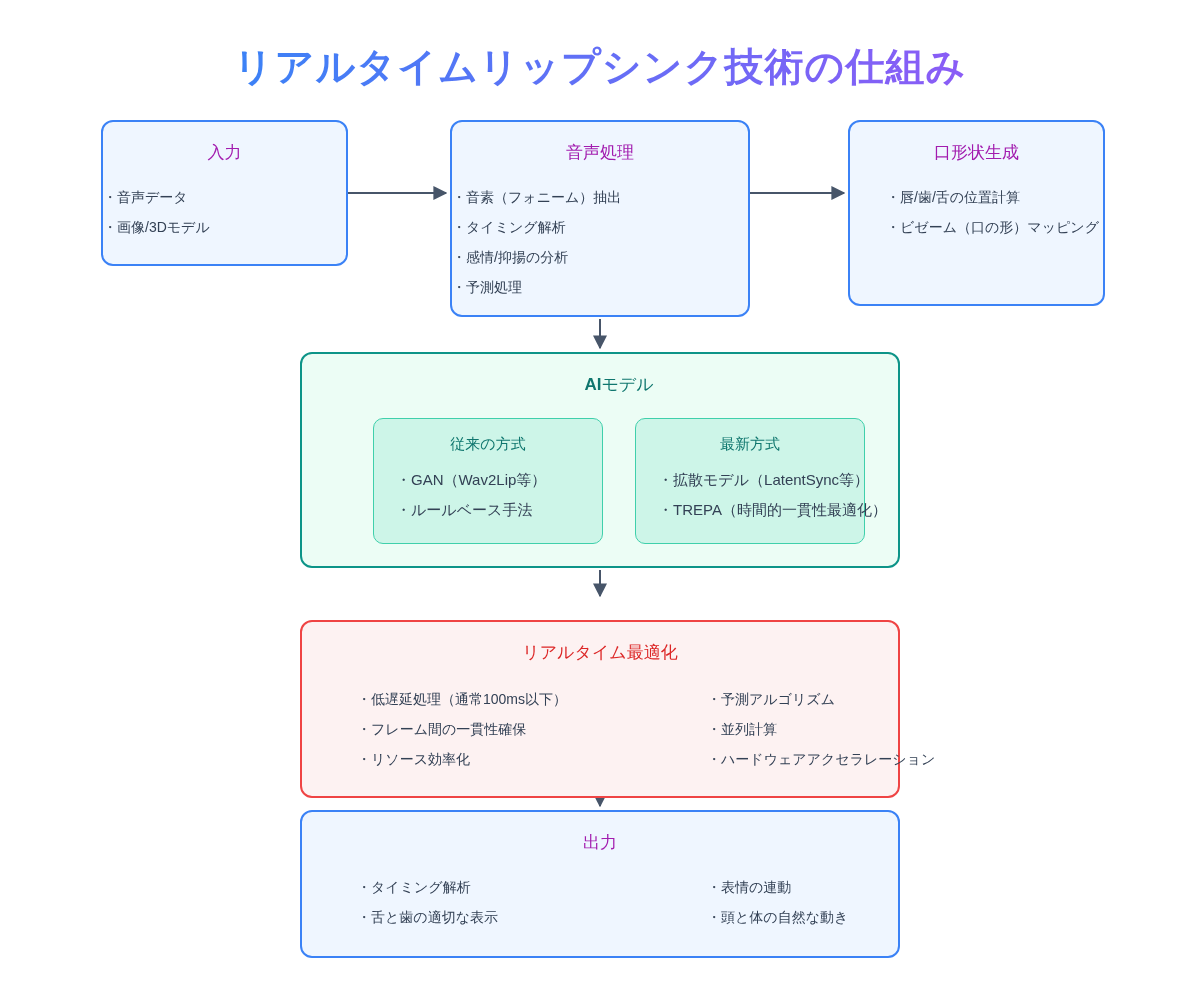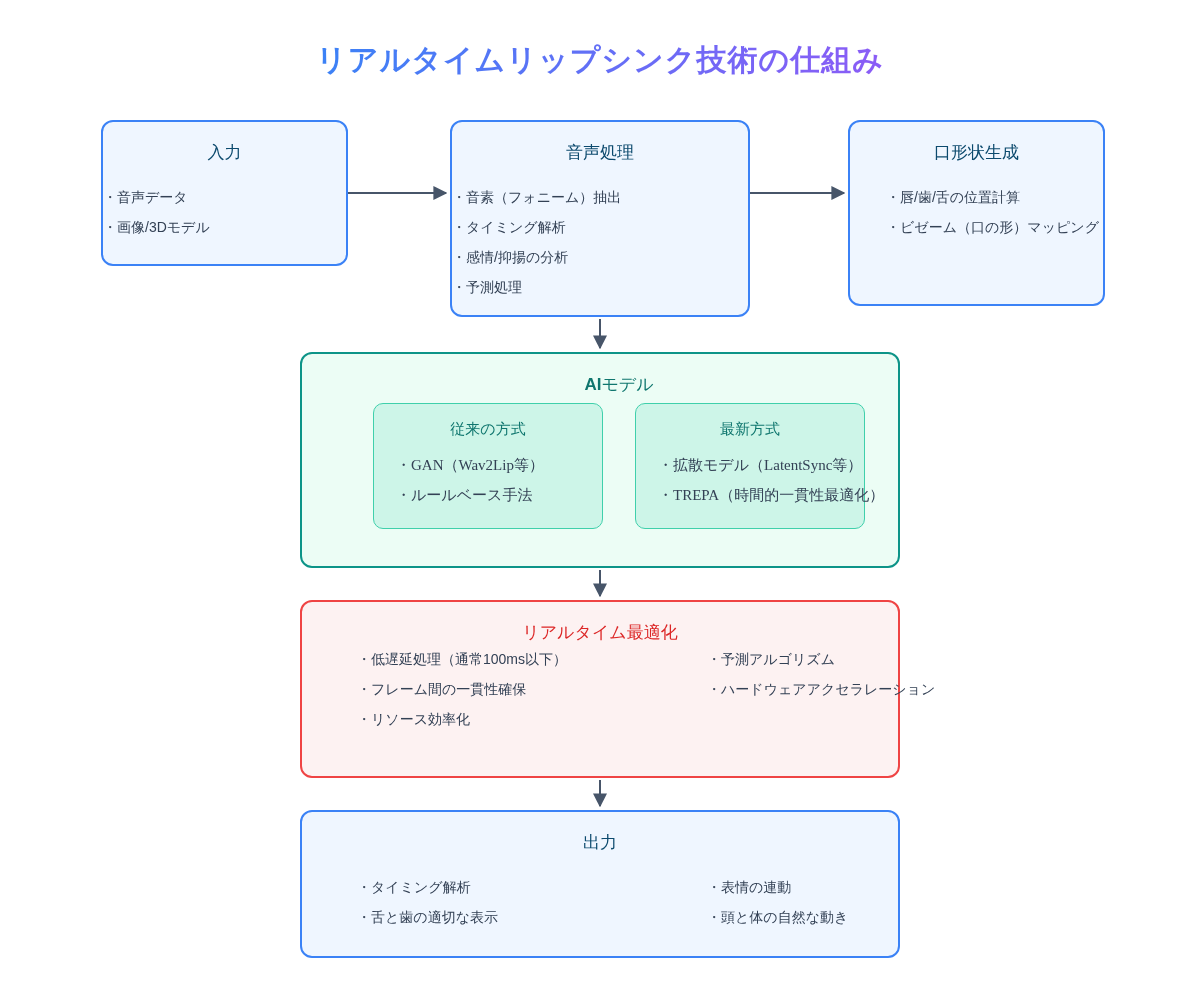--- a/index.html
+++ b/index.html
@@ -2,45 +2,45 @@
 <html><head>
 <meta charset="utf-8">
 <style>
   html,body{margin:0;padding:0;background:#ffffff;}
   .canvas{
     position:relative;width:1200px;height:1000px;background:#ffffff;
     font-family:"Liberation Sans","DejaVu Sans",sans-serif;overflow:hidden;
   }
   .title-wrap{position:absolute;top:40px;left:0;width:100%;text-align:center;}
   .main-title{
-    display:inline-block;font-size:30px;font-weight:bold;letter-spacing:1px;
+    display:inline-block;font-size:39px;font-weight:bold;letter-spacing:1px;
     background:linear-gradient(90deg,#3b82f6 0%,#8b5cf6 100%);
     -webkit-background-clip:text;background-clip:text;color:transparent;
   }
   .arrows{position:absolute;left:0;top:0;width:1200px;height:1000px;}
   .node{position:absolute;box-sizing:border-box;border-radius:12px;padding-top:20px;}
   .node-title{text-align:center;font-size:17px;line-height:22px;white-space:nowrap;}
   .items{margin-top:18px;}
   .item{font-size:14px;line-height:30px;color:#334155;white-space:nowrap;}
   .blue{background:#eff6ff;border:2px solid #3b82f6;}
-  .blue > .node-title{color:#0c4a6e;}
+  .blue > .node-title{color:#a21caf;}
   .teal{background:#ecfdf5;border:2px solid #0d9488;}
   .teal > .node-title{color:#0f766e;}
   .teal .ai-bold{font-weight:bold;}
   .red{background:#fdf2f2;border:2px solid #ef4444;}
   .red > .node-title{color:#dc2626;}
-  .subrow{display:flex;justify-content:center;gap:32px;margin-top:7px;font-family:Liberation Serif, serif;}
+  .subrow{display:flex;justify-content:center;gap:32px;margin-top:22px;}
   .subnode{
     width:230px;height:126px;box-sizing:border-box;border-radius:10px;
     background:#cdf5e8;border:1.5px solid #3fd0ab;padding-top:14px;
   }
   .subnode .node-title{font-size:15px;color:#0f766e;}
   .subnode .items{margin-top:10px;padding-left:22px;}
   .subnode .item{font-size:15px;}
-  .cols{display:flex;padding-left:55px;}
+  .cols{display:flex;margin-top:20px;padding-left:55px;}
   .col-left{width:350px;flex:none;}
   .col-right{flex:1;}
 </style>
 </head>
 <body>
 
 <div class="canvas">
 
   <div class="title-wrap">
     <span class="main-title">リアルタイムリップシンク技術の仕組み</span>
@@ -98,30 +98,31 @@
       <div class="subnode">
         <div class="node-title">最新方式</div>
         <div class="items">
           <div class="item">・拡散モデル（LatentSync等）</div>
           <div class="item">・TREPA（時間的一貫性最適化）</div>
         </div>
       </div>
     </div>
   </div>
 
-  <div class="node red" style="left:300px;top:600px;width:600px;height:178px;">
+  <div class="node red" style="left:300px;top:620px;width:600px;height:178px;">
     <div class="node-title">リアルタイム最適化</div>
     <div class="cols">
       <div class="col-left">
         <div class="item">・低遅延処理（通常100ms以下）</div>
         <div class="item">・フレーム間の一貫性確保</div>
         <div class="item">・リソース効率化</div>
       </div>
       <div class="col-right">
         <div class="item">・予測アルゴリズム</div>
+        <div class="item">・並列計算</div>
         <div class="item">・ハードウェアアクセラレーション</div>
       </div>
     </div>
   </div>
 
   <div class="node blue" style="left:300px;top:810px;width:600px;height:148px;">
     <div class="node-title">出力</div>
     <div class="cols" style="margin-top:18px;">
       <div class="col-left">
         <div class="item">・タイミング解析</div>

